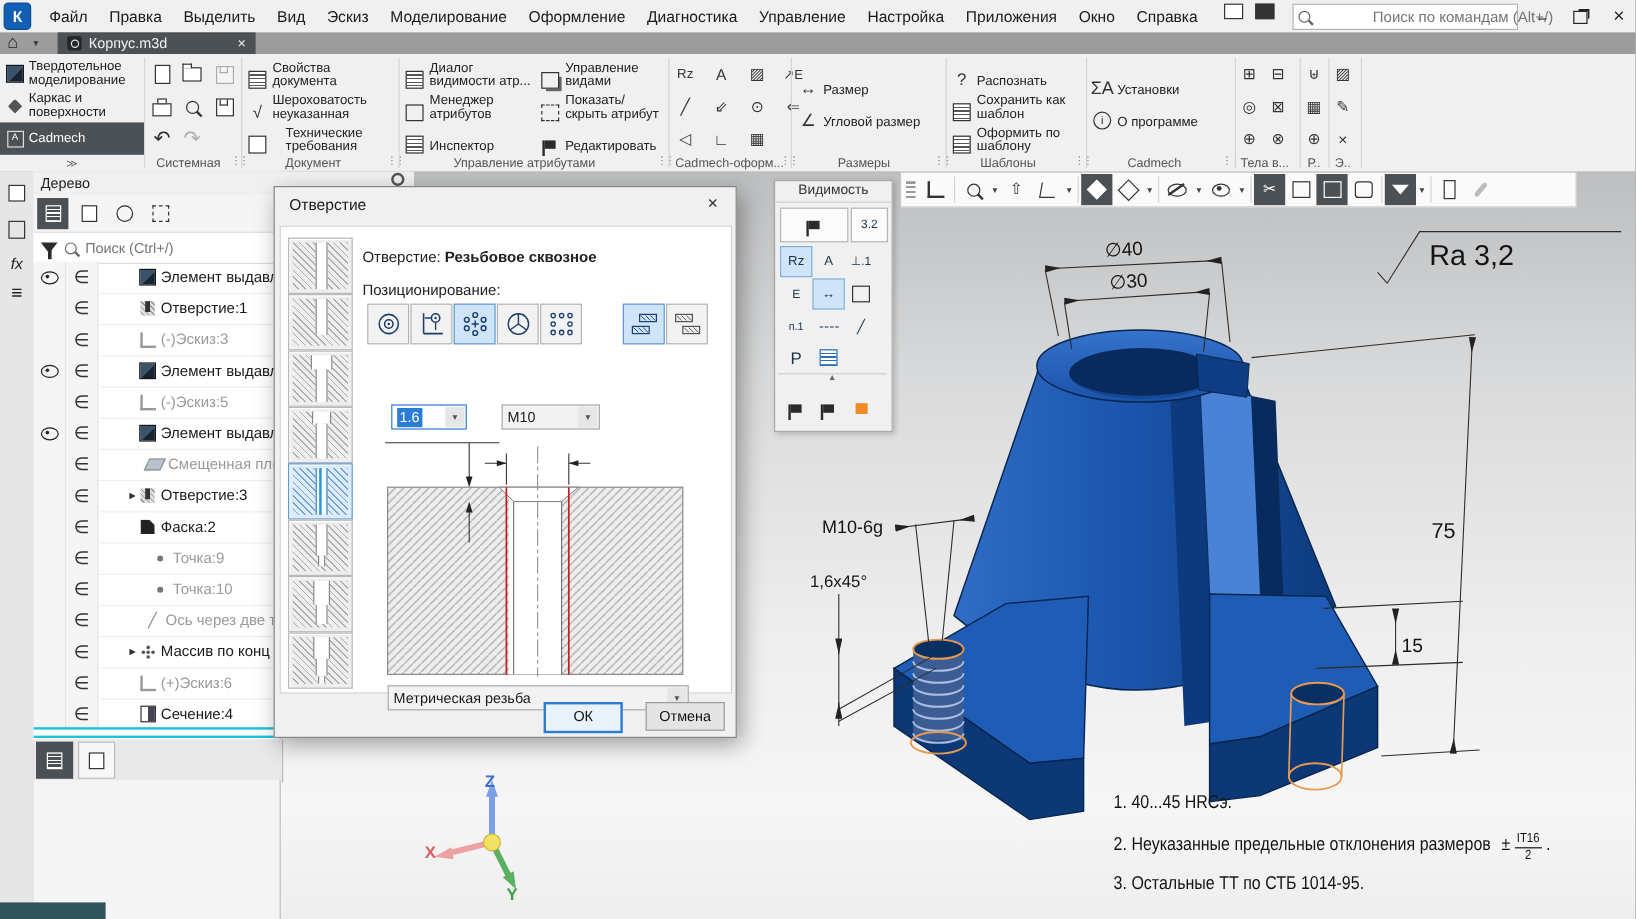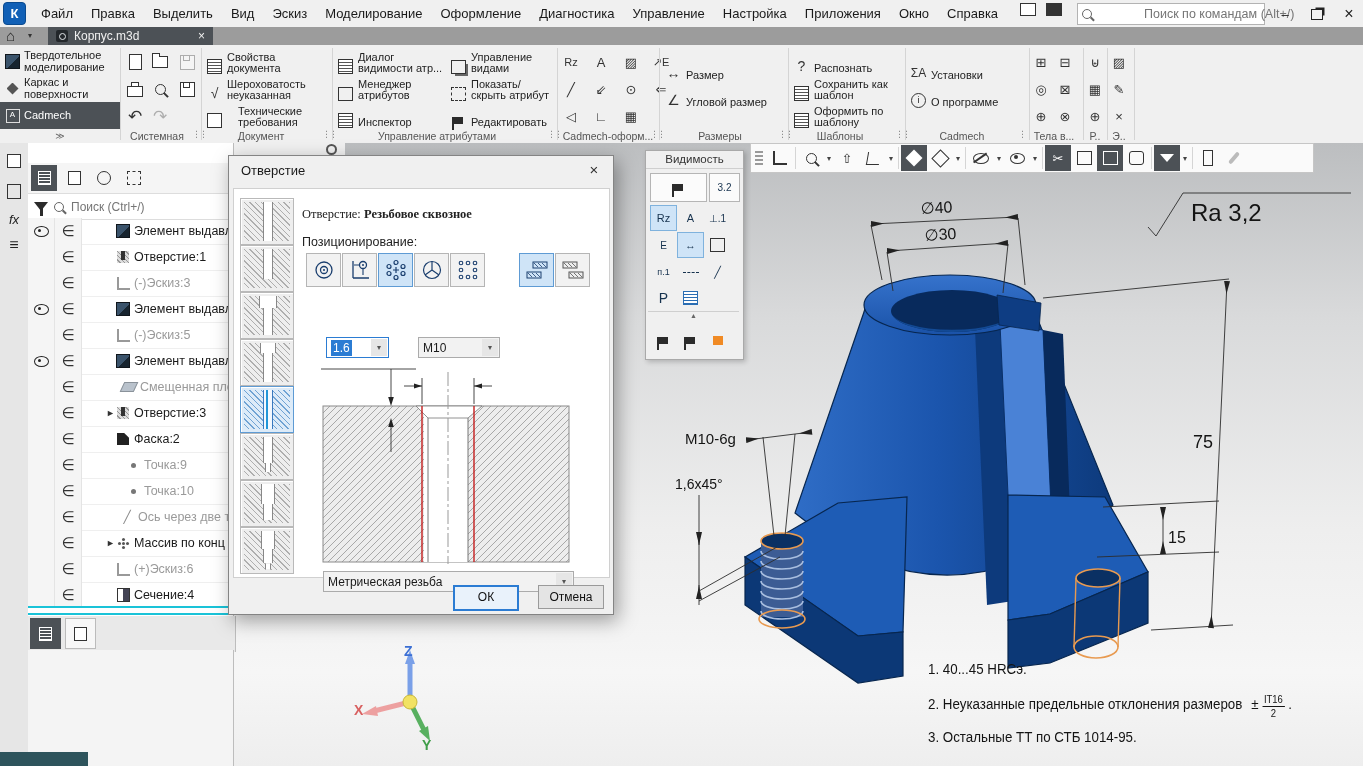--- a/index.html
+++ b/index.html
@@ -116,21 +116,21 @@
   .dlg{left:228px;top:155px;width:384px;height:458px;background:#f0f0f0;border:1px solid #848484;box-shadow:4px 6px 18px rgba(0,0,0,.35);}
   .dtitle{position:absolute;left:0;top:0;width:100%;height:30px;font-size:13px;color:#1a1a1a;line-height:30px;padding-left:12px;box-sizing:border-box;}
   .dclose{position:absolute;right:4px;top:2px;width:30px;height:24px;text-align:center;line-height:24px;font-size:15px;color:#333;}
   .dcontent{position:absolute;left:4px;top:32px;width:375px;height:388px;background:#fff;border:1px solid #d0d0d0;}
   .thumb{position:absolute;left:6px;width:52px;height:45px;background:#eee;border:1px solid #b9b9b9;box-shadow:1px 1px 0 #fff inset;}
   .thumb .hat{position:absolute;inset:3px;background:repeating-linear-gradient(45deg,transparent 0 3px,#aeaeae 3px 4px);}
   .thumb .chan{position:absolute;left:22px;top:3px;width:8px;height:39px;background:#fff;border-left:1px solid #888;border-right:1px solid #888;}
   .thumb.sel{border:1px solid #5e9bd4;background:#ddebf8;}
   .thumb.sel .hat{background:repeating-linear-gradient(45deg,transparent 0 3px,#6fa3d4 3px 4px);}
   .thumb.sel .chan{border-color:#3a7abf;background:#f2f8ff;}
-  .dtype{position:absolute;left:68px;top:18px;font-size:12.5px;color:#222;font-family:Liberation Serif, serif;}
+  .dtype{position:absolute;left:68px;top:18px;font-size:12.5px;color:#222;}
   .dtype b{font-weight:bold;}
   .dposl{position:absolute;left:68px;top:46px;font-size:12.5px;color:#222;}
   .posbtn{position:absolute;top:64px;width:33px;height:32px;border:1px solid #b5b5b5;background:#f2f2f2;display:flex;align-items:center;justify-content:center;}
   .posbtn.sel{background:#cfe4f7;border:1px solid #5e9bd4;}
   .combo{position:absolute;height:21px;border:1px solid #ababab;background:#fff;display:flex;align-items:center;font-size:12px;padding-left:4px;box-sizing:border-box;}
   .combo .arrow{position:absolute;right:1px;top:1px;bottom:1px;width:16px;background:#e6e6e6;display:flex;align-items:center;justify-content:center;font-size:8px;color:#555;}
   .combo.focus{border:1px solid #2b7cd3;}
   .combo.focus .valsel{background:#2b7cd3;color:#fff;padding:1px 2px;}
   .combo.gray{background:#f2f2f2;}
   .dfoot{position:absolute;left:0;bottom:0;width:100%;height:36px;}
@@ -345,21 +345,21 @@
           <span class="i-lines"></span>
         </span>
         <span>Оформить по шаблону</span>
       </div>
     <div class="rfoot" style="left:790px;width:100px;">Шаблоны</div>
     <div class="grip" style="left:895px;">⋮⋮</div>
 
     <div class="sep" style="left:905px;"></div>
 
     <div class="rbtn" style="left:910px;top:10px;width:110px;">
-      <span class="ic" style="font-size:12px;color:#333;">ΣA</span>
+      <span class="ic" style="font-size:15px;color:#333;">ΣA</span>
         <span>Установки</span>
       </div>
     <div class="rbtn" style="left:910px;top:37px;width:110px;">
       <span class="ic">
           <span style="width:13px;height:13px;border:1.4px solid #333;border-radius:50%;font-size:9px;display:flex;align-items:center;justify-content:center;">i</span>
         </span>
         <span>О программе</span>
       </div>
     <div class="rfoot" style="left:907px;width:110px;">Cadmech</div>
     <div class="grip" style="left:1018px;">⋮⋮</div>
@@ -595,20 +595,21 @@
     <div class="lsico" style="top:38px;">
         <span class="boxico" style="width:12px;height:13px;"></span>
       </div>
     <div class="lsico" style="top:66px;font-style:italic;font-size:13px;">fx</div>
     <div class="lsico" style="top:92px;font-size:16px;font-weight:bold;">≡</div>
   </div>
 
   <div class="a theadext"></div>
   <div class="a gear"></div>
   <div class="a tree">
+    <div class="thead">Дерево</div>
     <div class="ttool">
       <span class="ttbtn sel">
           <span class="i-lines" style="background:repeating-linear-gradient(#4c5156 0 2px,#fff 2px 3px);border-color:#fff;width:11px;height:12px;"></span>
         </span>
       <span class="ttbtn">
           <span class="i-lines" style="background:#fff;width:11px;height:12px;"></span>
         </span>
       <span class="ttbtn">
           <span class="boxico" style="border-radius:50%;width:12px;height:12px;"></span>
         </span>

